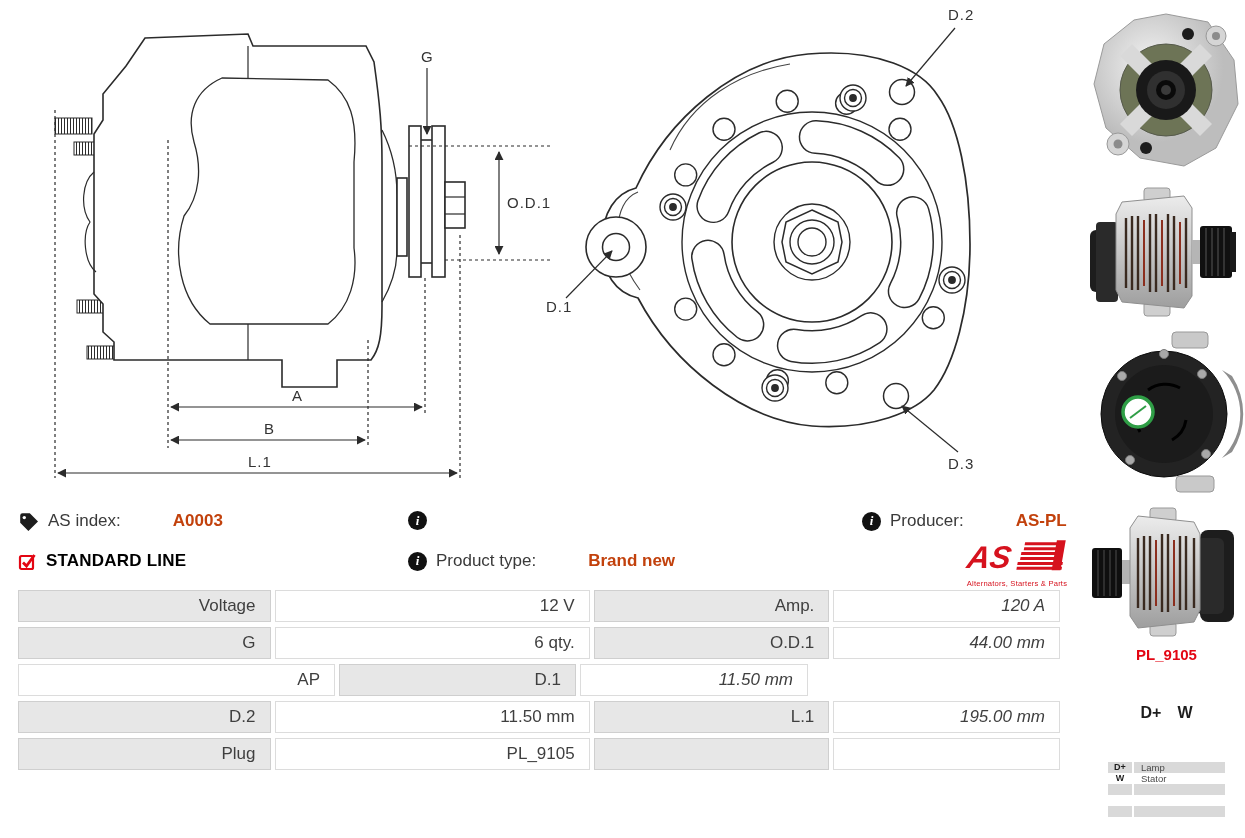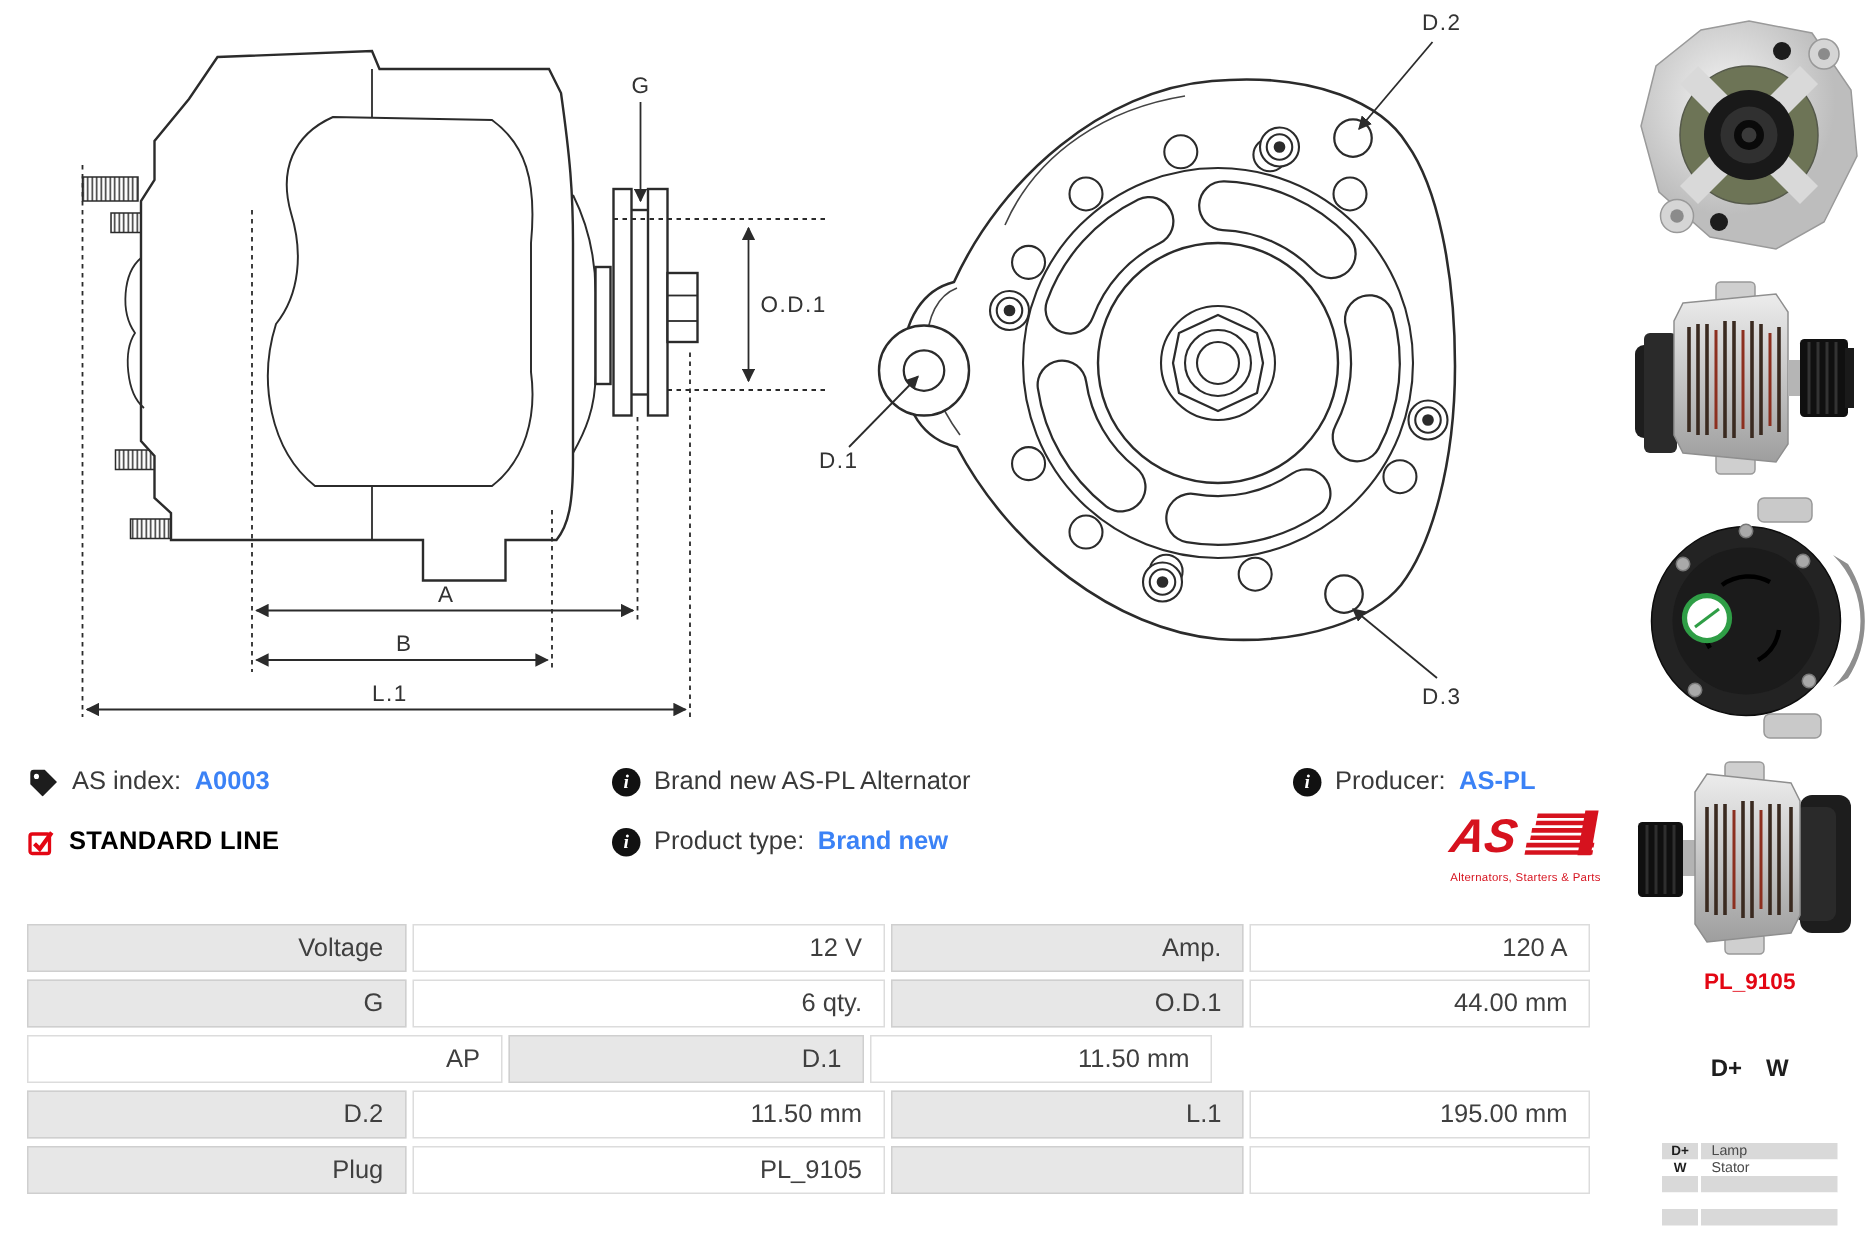--- a/index.html
+++ b/index.html
@@ -19,39 +19,39 @@
              justify-content:center;gap:16px;font-weight:bold;font-size:16px;color:#1d1d1d;}
   .legend{position:absolute;left:1108px;top:762px;width:117px;}
   .legend-row{display:flex;height:11px;line-height:11px;margin:0;}
   .legend-pin{width:24px;text-align:center;font-weight:bold;font-size:9px;color:#1d1d1d;margin-right:2px;}
   .legend-desc{flex:1;padding-left:7px;font-size:9.5px;color:#4a4a4a;}
   .legend-row.gray .legend-pin,.legend-row.gray .legend-desc{background:#d9d9d9;}
   .legend-row.white .legend-pin,.legend-row.white .legend-desc{background:#fff;}
 
   
   .info-item{position:absolute;display:flex;align-items:center;gap:9px;font-size:17px;color:#3a3a3a;}
-  .info-item b{color:#3b82f6;}
+  .info-item b{color:#c2410c;margin-left:43px;}
   .badge-red{color:#000000;font-weight:bold;letter-spacing:0.2px;}
   .info-ic{width:19px;height:19px;border-radius:50%;background:#111;color:#fff;
            display:inline-flex;align-items:center;justify-content:center;flex:0 0 19px;
            font:italic bold 13px "Liberation Serif",serif;}
   .logo{position:absolute;left:963px;top:538px;width:108px;}
   .logo-caption{font-size:7.6px;color:#d6121e;text-align:center;margin-top:1px;letter-spacing:0.2px;}
 
   
-  .spec{position:absolute;left:18px;top:616px;width:1042px;}
+  .spec{position:absolute;left:18px;top:590px;width:1042px;}
   .spec-row{display:flex;margin-bottom:5px;height:32px;}
   .cell{box-sizing:border-box;height:32px;line-height:30px;font-size:17px;text-align:right;
         padding-right:14px;}
   .cell.label{background:#e7e7e7;border:1px solid #cfcfcf;color:#3f3f3f;}
   .cell.value{background:#fff;border:1px solid #dcdcdc;color:#3f3f3f;}
   .w-l1{width:254px;margin-right:4px;}
   .w-v1{width:317px;margin-right:4px;}
   .w-l2{width:237px;margin-right:4px;}
-  .w-v2{width:228px;}
+  .w-v2{width:228px;font-style:italic;}
 </style>
 </head>
 <body>
 
 <div class="canvas">
 
   <svg class="side-drawing" width="530" height="480" viewBox="0 0 530 480">
     <defs>
       <pattern id="hatch" width="3" height="8" patternUnits="userSpaceOnUse">
         <line x1="1.5" y1="0" x2="1.5" y2="8" stroke="#2b2b2b" stroke-width="1"></line>
@@ -320,21 +320,20 @@
   <div class="info-item" style="left:18px;top:551px;">
     <svg width="19" height="19" viewBox="0 0 19 19">
       <rect x="2" y="4" width="13" height="13" rx="1.5" fill="none" stroke="#e30613" stroke-width="2.2"></rect>
       <polyline points="5,10.5 8.5,14 16.5,3" fill="none" stroke="#e30613" stroke-width="2.8"></polyline>
     </svg>
     <span class="badge-red">STANDARD LINE</span>
   </div>
 
   <div class="info-item" style="left:408px;top:511px;">
     <span class="info-ic">i</span>
-    <span>Brand new AS-PL Alternator</span>
   </div>
 
   <div class="info-item" style="left:408px;top:551px;">
     <span class="info-ic">i</span>
     <span>Product type:</span>
     <b>Brand new</b>
   </div>
 
   <div class="info-item" style="left:862px;top:511px;">
     <span class="info-ic">i</span>

